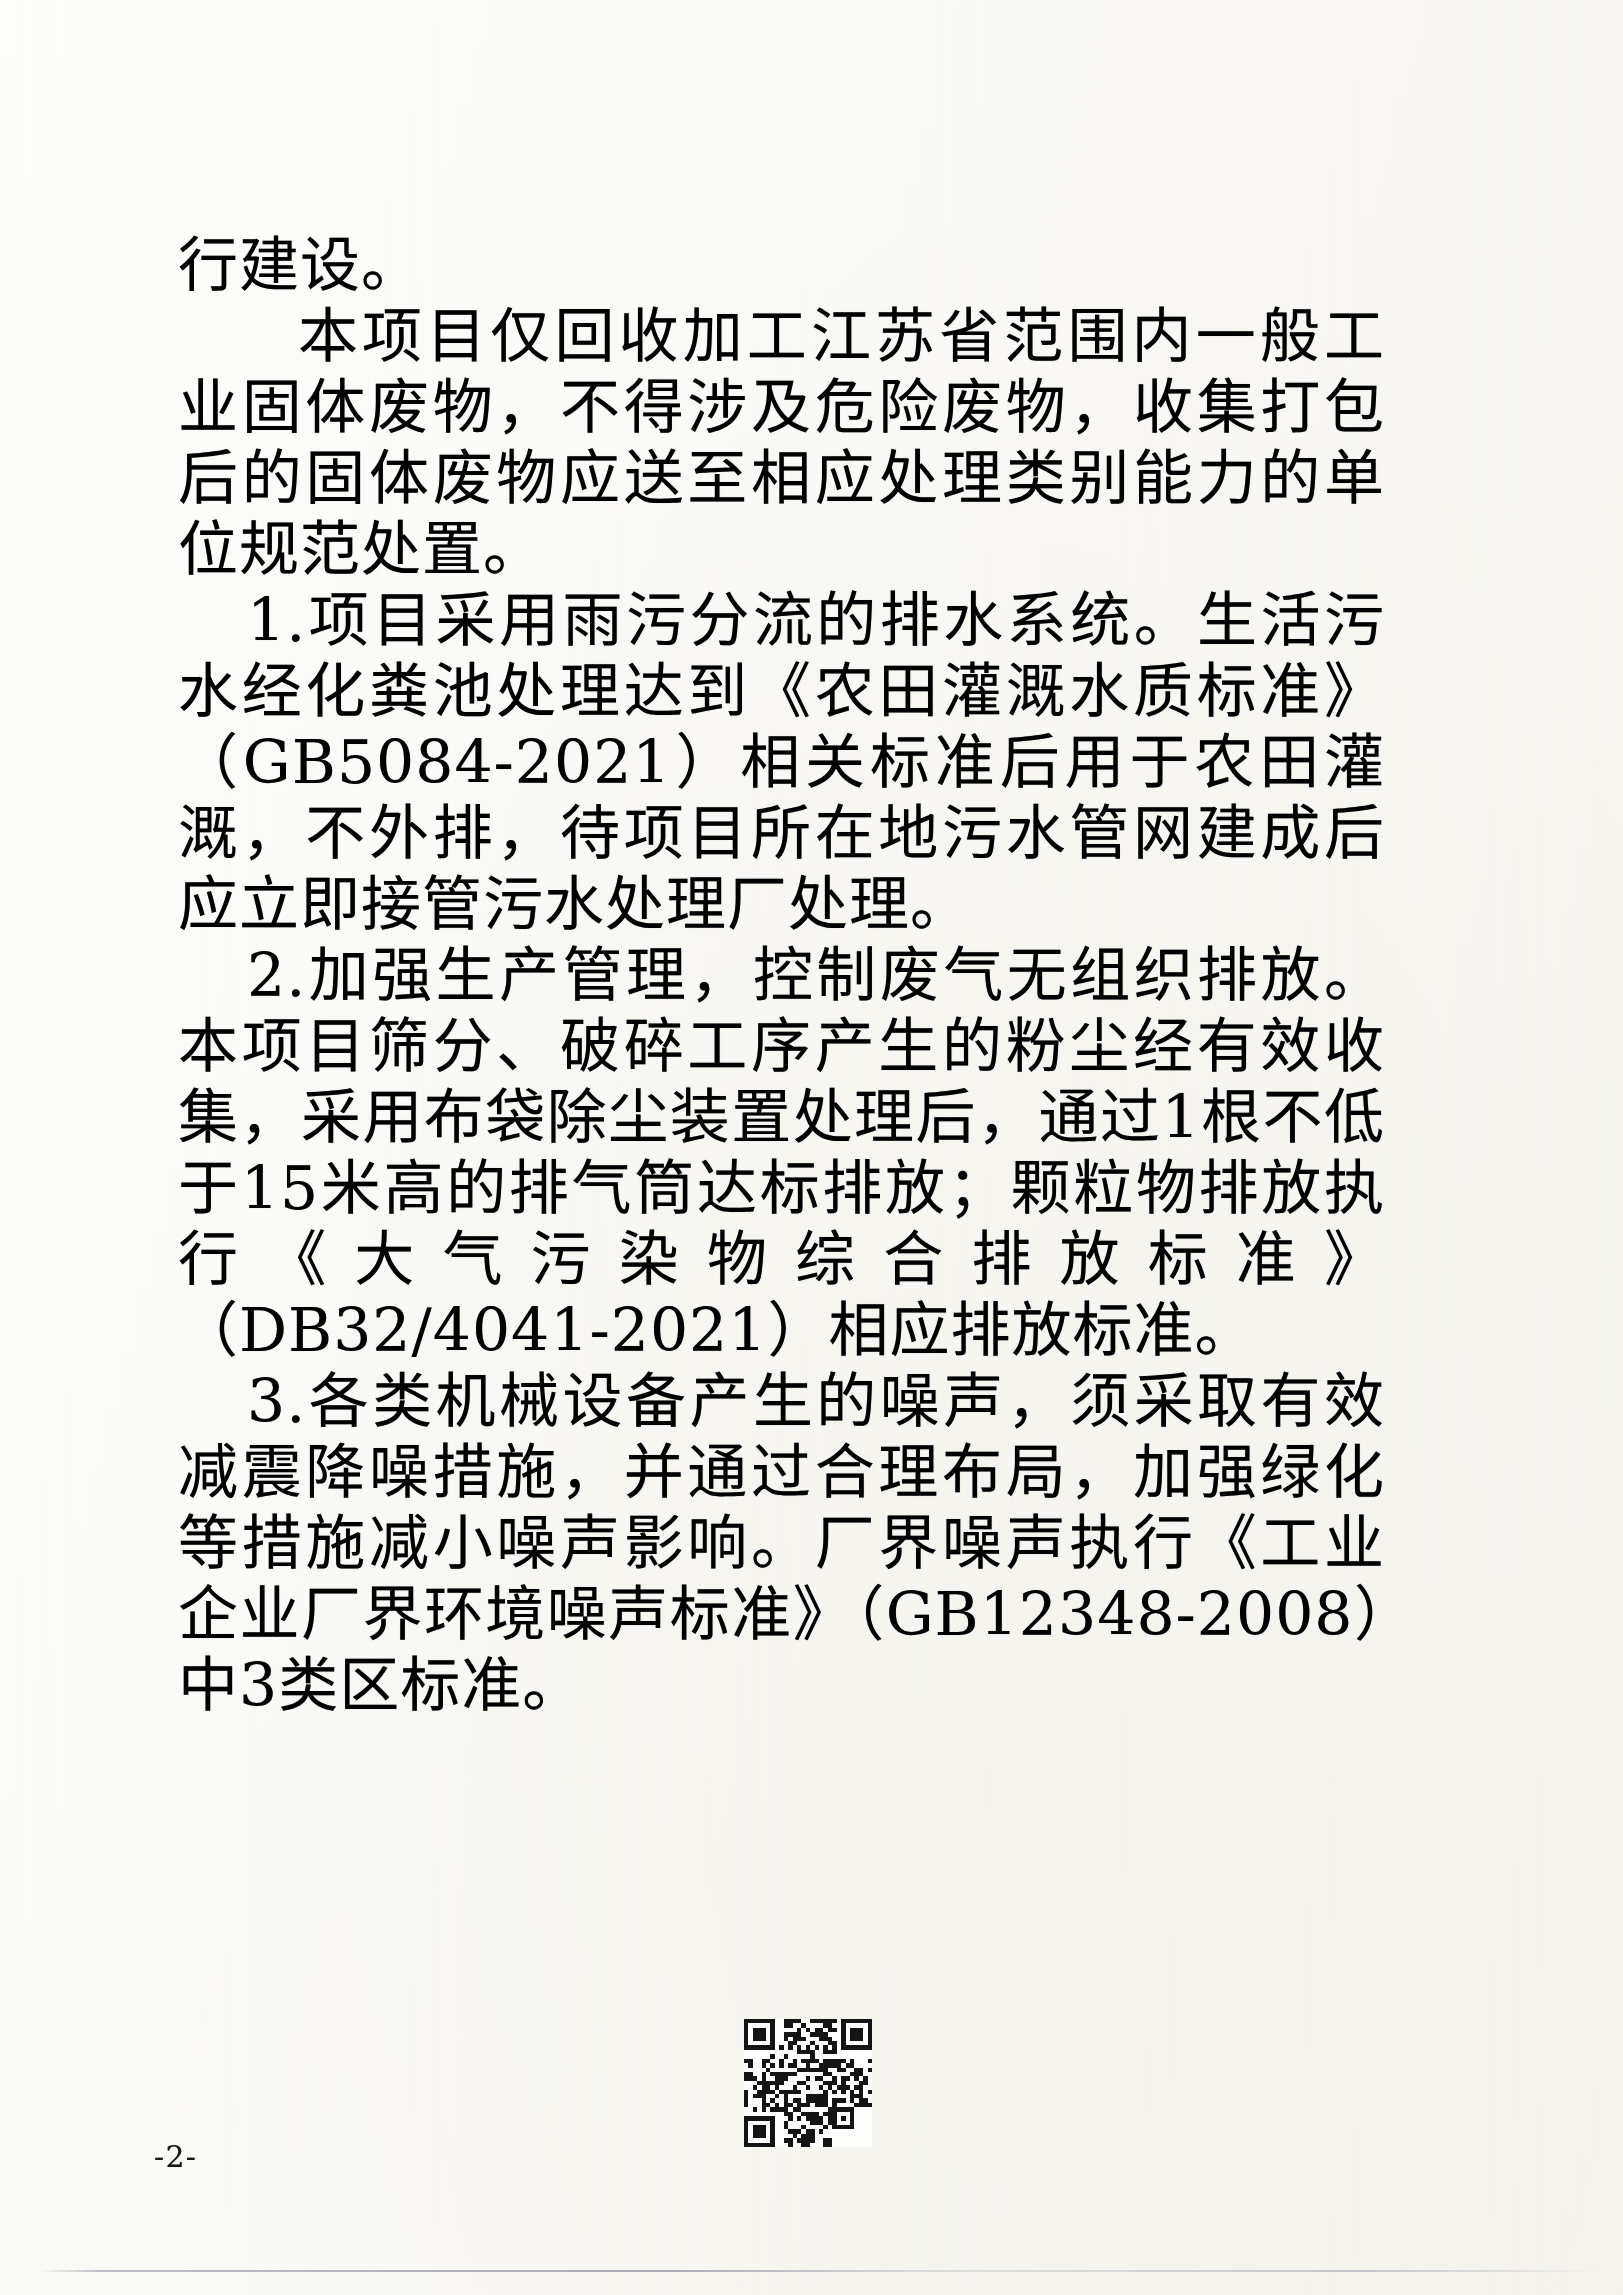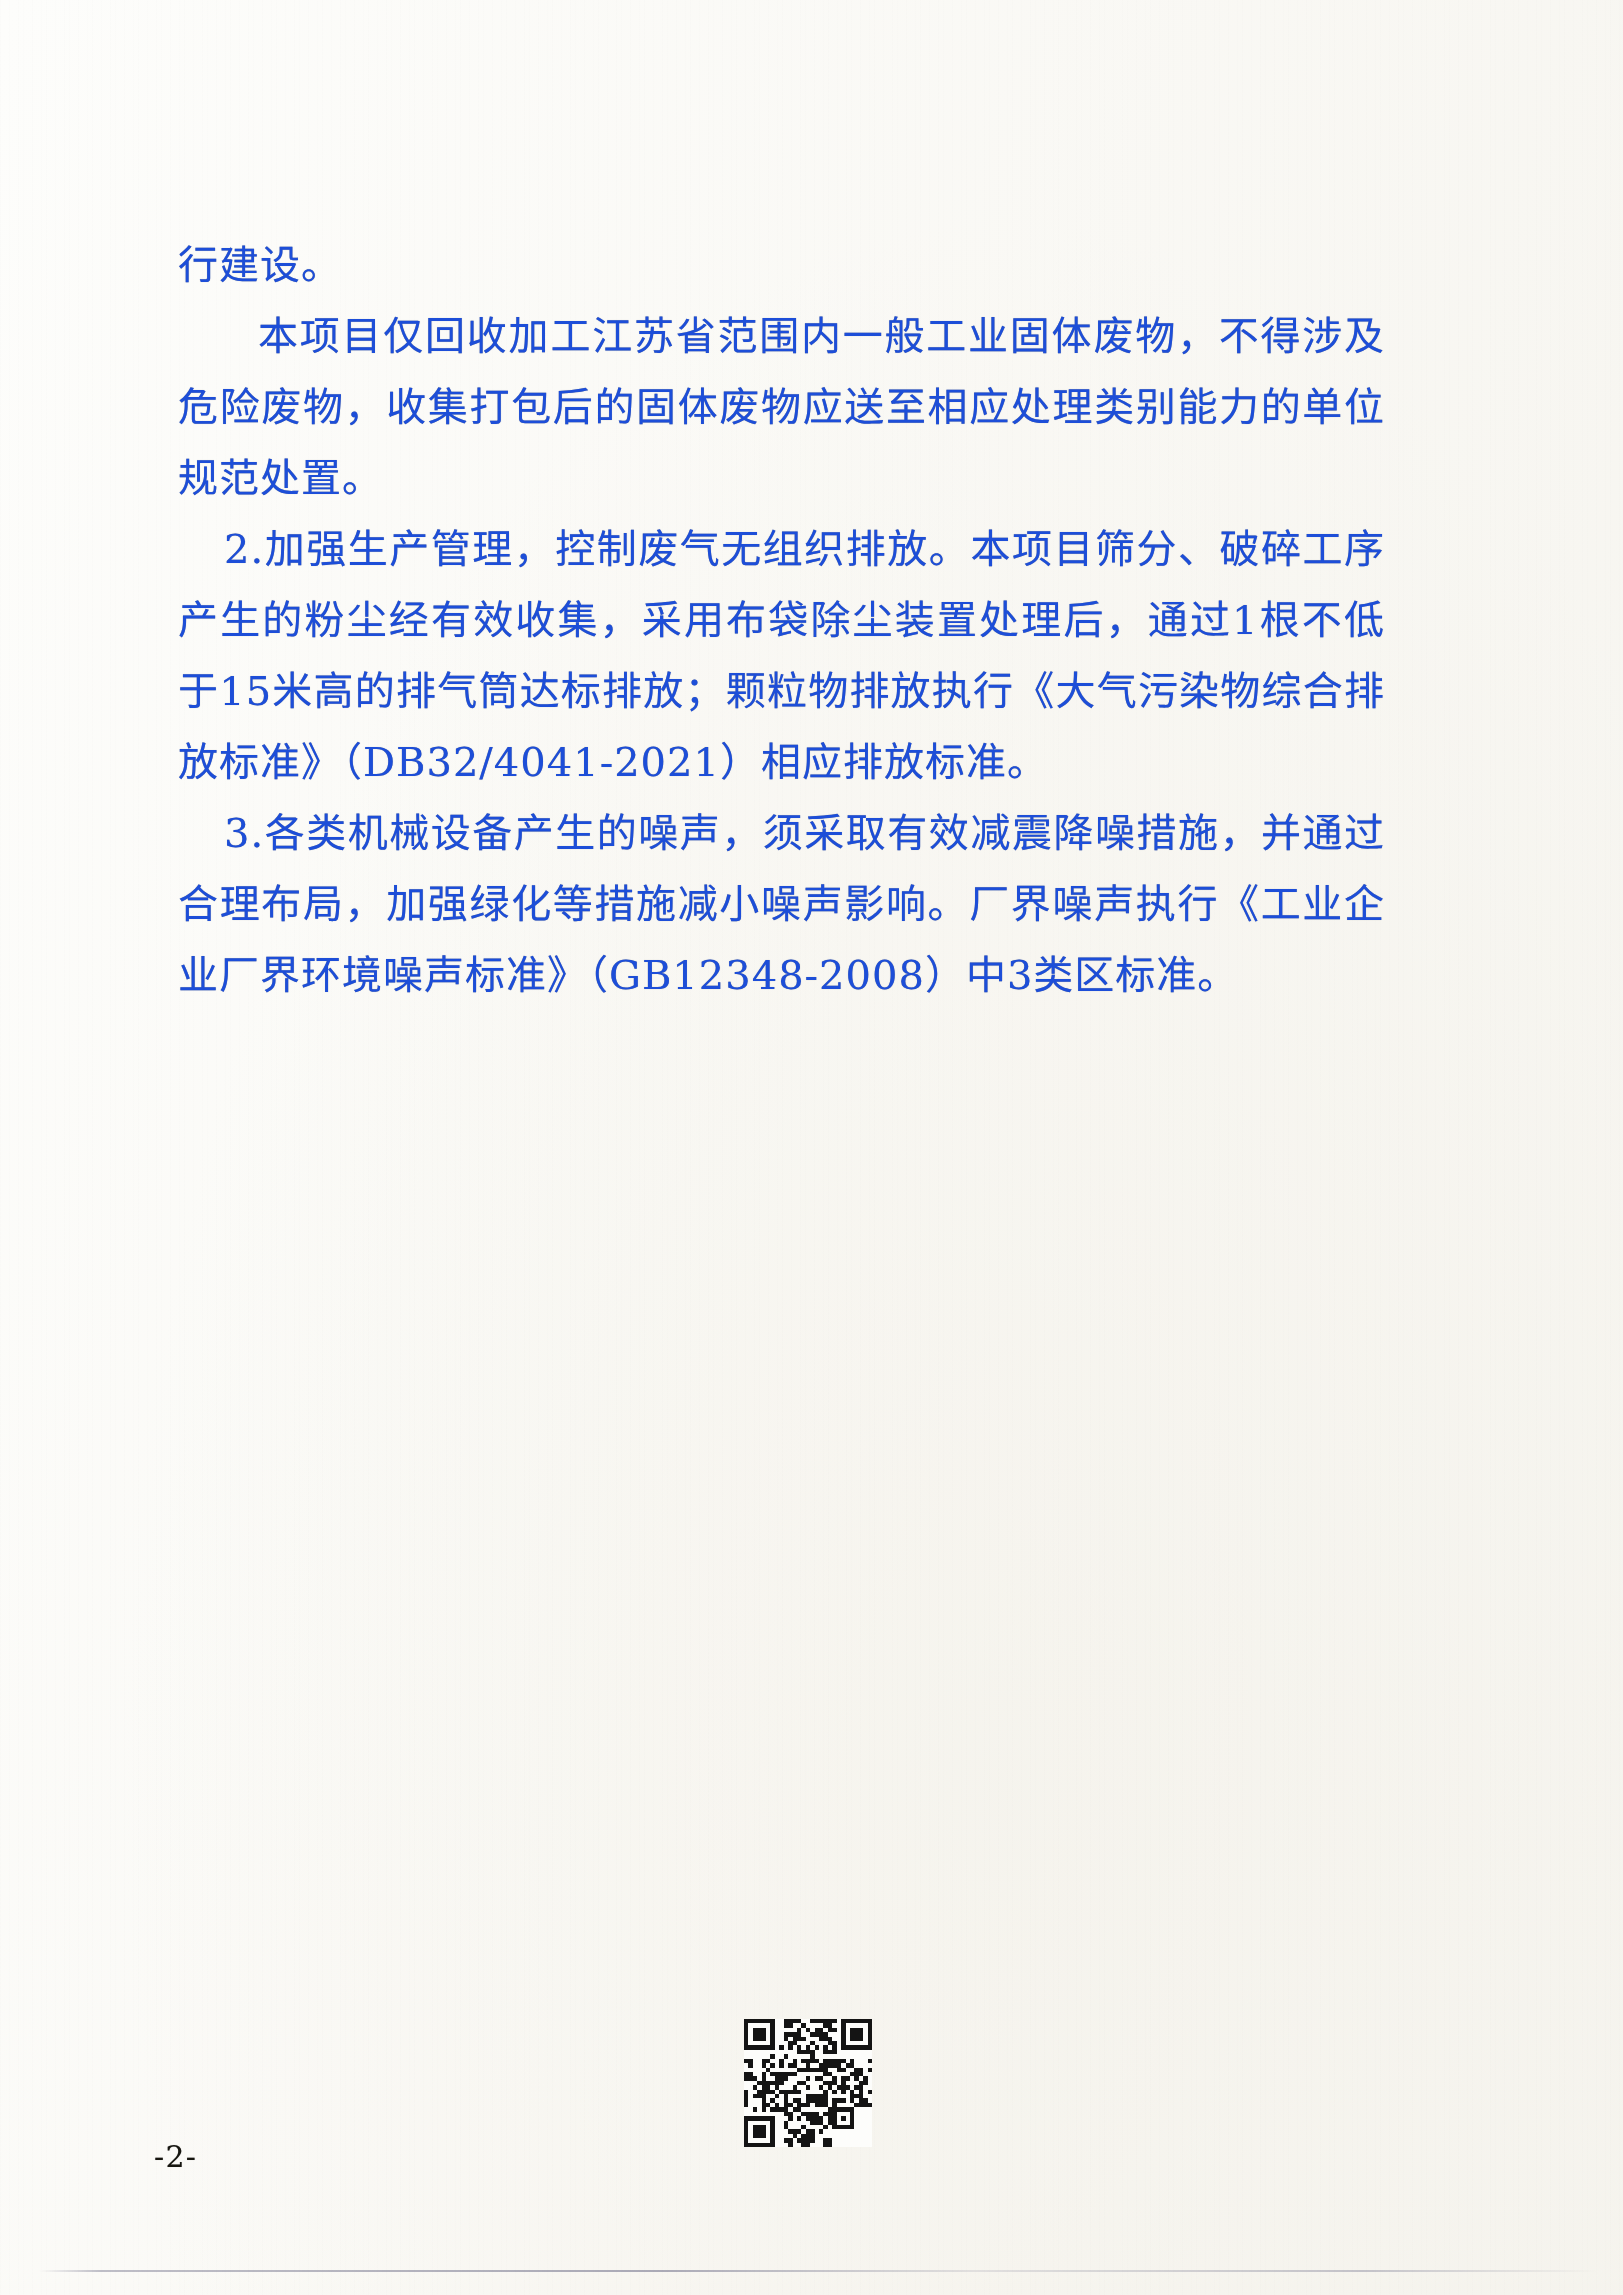--- a/index.html
+++ b/index.html
@@ -45,22 +45,22 @@
   
   .body-text {
     position: absolute;
     left: 178px;
     top: 230px;
     width: 1207px;
   }
 
   .para {
     margin: 0;
-    color: #1d4ed8;
-    font-size: 40px;
+    color: #000000;
+    font-size: 60px;
     line-height: 71px;
     letter-spacing: 1px;
     text-align: justify;
     text-justify: inter-character;
     font-weight: 500;
     -webkit-font-smoothing: antialiased;
     text-shadow: 0 0 0.7px rgba(0,0,0,0.42);
   }
 
   .para.indent {
@@ -117,20 +117,21 @@
 
   <div class="paper-tint"></div>
   <div class="scan-streaks"></div>
 
   <div class="body-text">
     <p class="para">行建设。</p>
 
     <p class="para indent">本项目仅回收加工江苏省范围内一般工业固体废物，不得涉及危险废物，收集打包后的固体废物应送至相应处理类别能力的单位规范处置。</p>
 
 
+    <p class="para indent-small">1.项目采用雨污分流的排水系统。生活污水经化粪池处理达到《农田灌溉水质标准》（GB5084-2021）相关标准后用于农田灌溉，不外排，待项目所在地污水管网建成后应立即接管污水处理厂处理。</p>
 
     <p class="para indent-small">2.加强生产管理，控制废气无组织排放。本项目筛分、破碎工序产生的粉尘经有效收集，采用布袋除尘装置处理后，通过1根不低于15米高的排气筒达标排放；颗粒物排放执行《大气污染物综合排放标准》（DB32/4041-2021）相应排放标准。</p>
 
     <p class="para indent-small">3.各类机械设备产生的噪声，须采取有效减震降噪措施，并通过合理布局，加强绿化等措施减小噪声影响。厂界噪声执行《工业企业厂界环境噪声标准》（GB12348-2008）中3类区标准。</p>
 
   </div>
 
   <div class="page-marker">-2-</div>
 
   <div class="qr-wrap">

